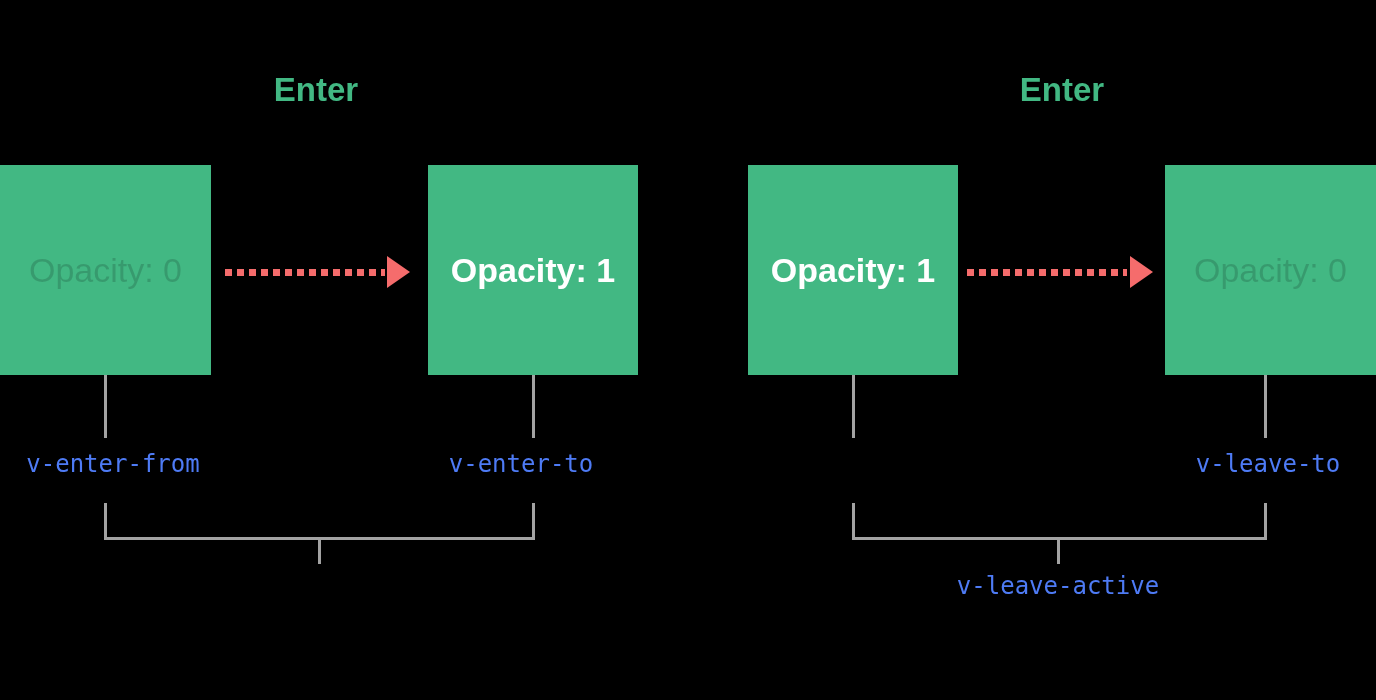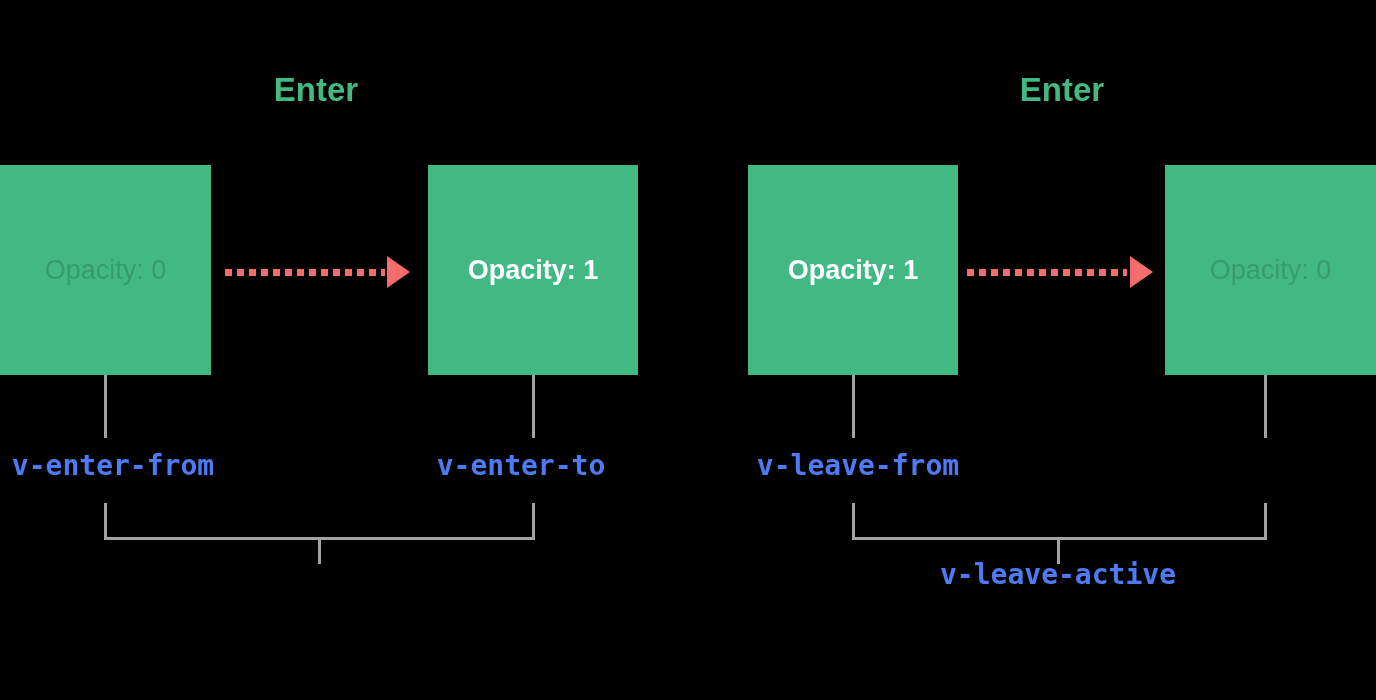--- a/index.html
+++ b/index.html
@@ -35,21 +35,21 @@
     position: absolute;
     top: 165px;
     width: 210px;
     height: 210px;
     background: var(--green);
     display: flex;
     align-items: center;
     justify-content: center;
   }
   .opacity-text {
-    font-size: 27px;
+    font-size: 34px;
     line-height: 1;
     white-space: nowrap;
   }
   .opacity-text.bright { color: var(--white); font-weight: bold; }
   .opacity-text.faint  { color: rgba(0,0,0,0.16); }
   .arrow-dashes {
     position: absolute;
     top: 269px;
     height: 7px;
     width: 160px;
@@ -72,22 +72,22 @@
   .hline {
     position: absolute;
     height: 3px;
     background: var(--gray);
   }
   .mono-label {
     position: absolute;
     transform: translateX(-50%);
     color: var(--blue);
     font-family: "DejaVu Sans Mono", "Liberation Mono", monospace;
-    font-size: 28px;
-    font-weight: 700;
+    font-size: 24px;
+    font-weight: 400;
     line-height: 1;
     white-space: nowrap;
   }
 </style>
 </head>
 <body>
 
 <div class="canvas">
 
   <div class="group">
@@ -127,23 +127,23 @@
     <div class="arrow-dashes" style="left:967px"></div>
     <div class="arrow-head" style="left:1130px"></div>
 
     <div class="box" style="left:1165px; width:211px">
       <span class="opacity-text faint">Opacity: 0</span>
     </div>
 
     <div class="vline" style="left:852px; top:375px; height:63px"></div>
     <div class="vline" style="left:1264px; top:375px; height:63px"></div>
 
-    <div class="mono-label" style="left:858px; top:452px">v-leave-from</div>
+    <div class="mono-label" style="left:1268px; top:452px">v-leave-to</div>
 
     <div class="vline" style="left:852px; top:503px; height:34px"></div>
     <div class="vline" style="left:1264px; top:503px; height:34px"></div>
     <div class="hline" style="left:852px; top:537px; width:415px"></div>
     <div class="vline" style="left:1057px; top:540px; height:24px"></div>
 
-    <div class="mono-label" style="left:1058px; top:561px">v-leave-active</div>
+    <div class="mono-label" style="left:1058px; top:574px">v-leave-active</div>
   </div>
 
 </div>
 
 </body></html>

